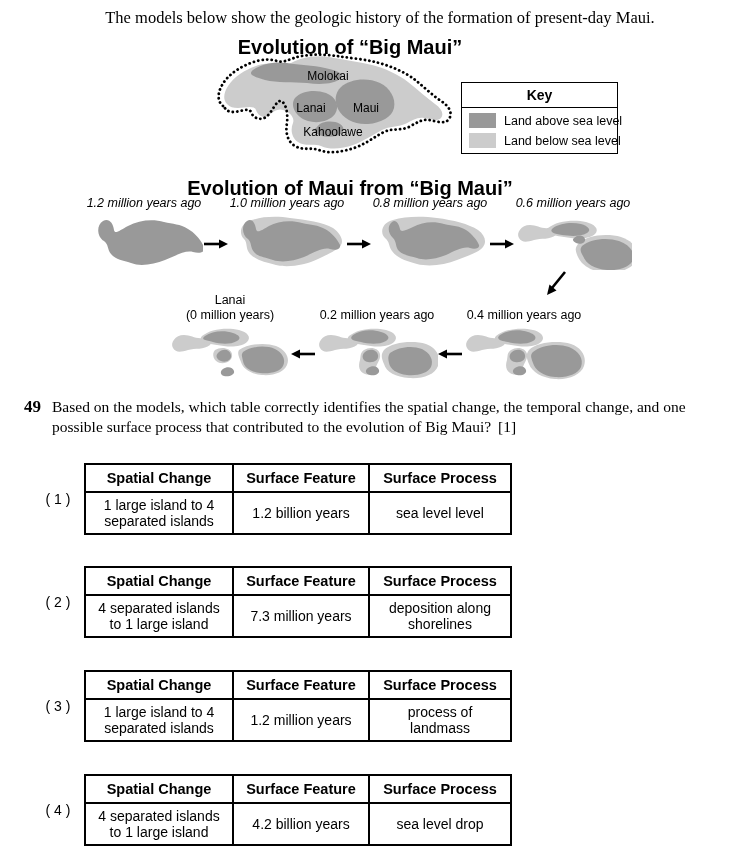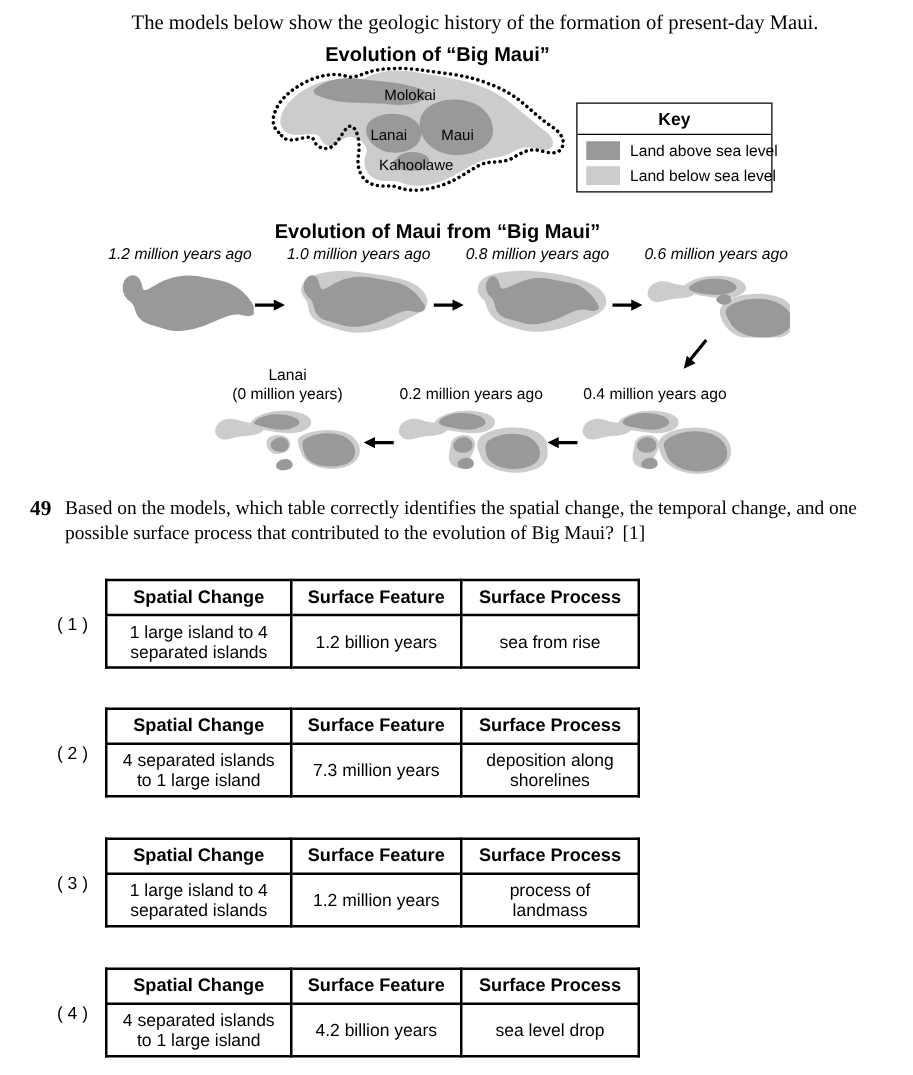--- a/index.html
+++ b/index.html
@@ -2,21 +2,21 @@
 <html><head>
 <meta charset="utf-8">
 <style>
   html,body{margin:0;padding:0;background:#ffffff;}
   .page{position:relative;width:730px;height:860px;background:#ffffff;overflow:hidden;
         font-family:"Liberation Sans",sans-serif;color:#000;}
 
   .intro{position:absolute;top:8px;left:15px;width:730px;text-align:center;
          font-family:"Liberation Serif",serif;font-size:16.5px;}
 
-  .fig-title{position:absolute;text-align:center;font-weight:bold;font-size:16px;
+  .fig-title{position:absolute;text-align:center;font-weight:bold;font-size:20px;
              font-family:"Liberation Sans",sans-serif;}
   .fig1-title{top:36px;left:185px;width:330px;}
   .fig2-title{top:177px;left:185px;width:330px;}
 
   .map{position:absolute;left:185px;top:54px;width:270px;height:108px;overflow:visible;}
   .map-label{font-family:"Liberation Sans",sans-serif;font-size:12px;fill:#000;text-anchor:middle;}
 
   .key{position:absolute;left:461px;top:82px;width:155px;border:1.5px solid #000;background:#fff;}
   .key-title{text-align:center;font-weight:bold;font-size:14px;padding:4px 0;border-bottom:1.5px solid #000;}
   .key-item{display:flex;align-items:center;margin:5px 7px;}
@@ -230,21 +230,21 @@
           <tr>
         <th class="col-a">Spatial Change</th>
         <th class="col-b">Surface Feature</th>
         <th class="col-c">Surface Process</th>
       </tr>
         </thead>
       <tbody>
           <tr>
         <td>1 large island to 4 separated islands</td>
         <td>1.2 billion years</td>
-        <td>sea from rise</td>
+        <td>sea level level</td>
       </tr>
         </tbody>
     </table>
   </div>
 
   <div class="option" style="top:566px">
     <div class="opt-label">( 2 )</div>
     <table class="opt-table">
       <thead>
           <tr>

